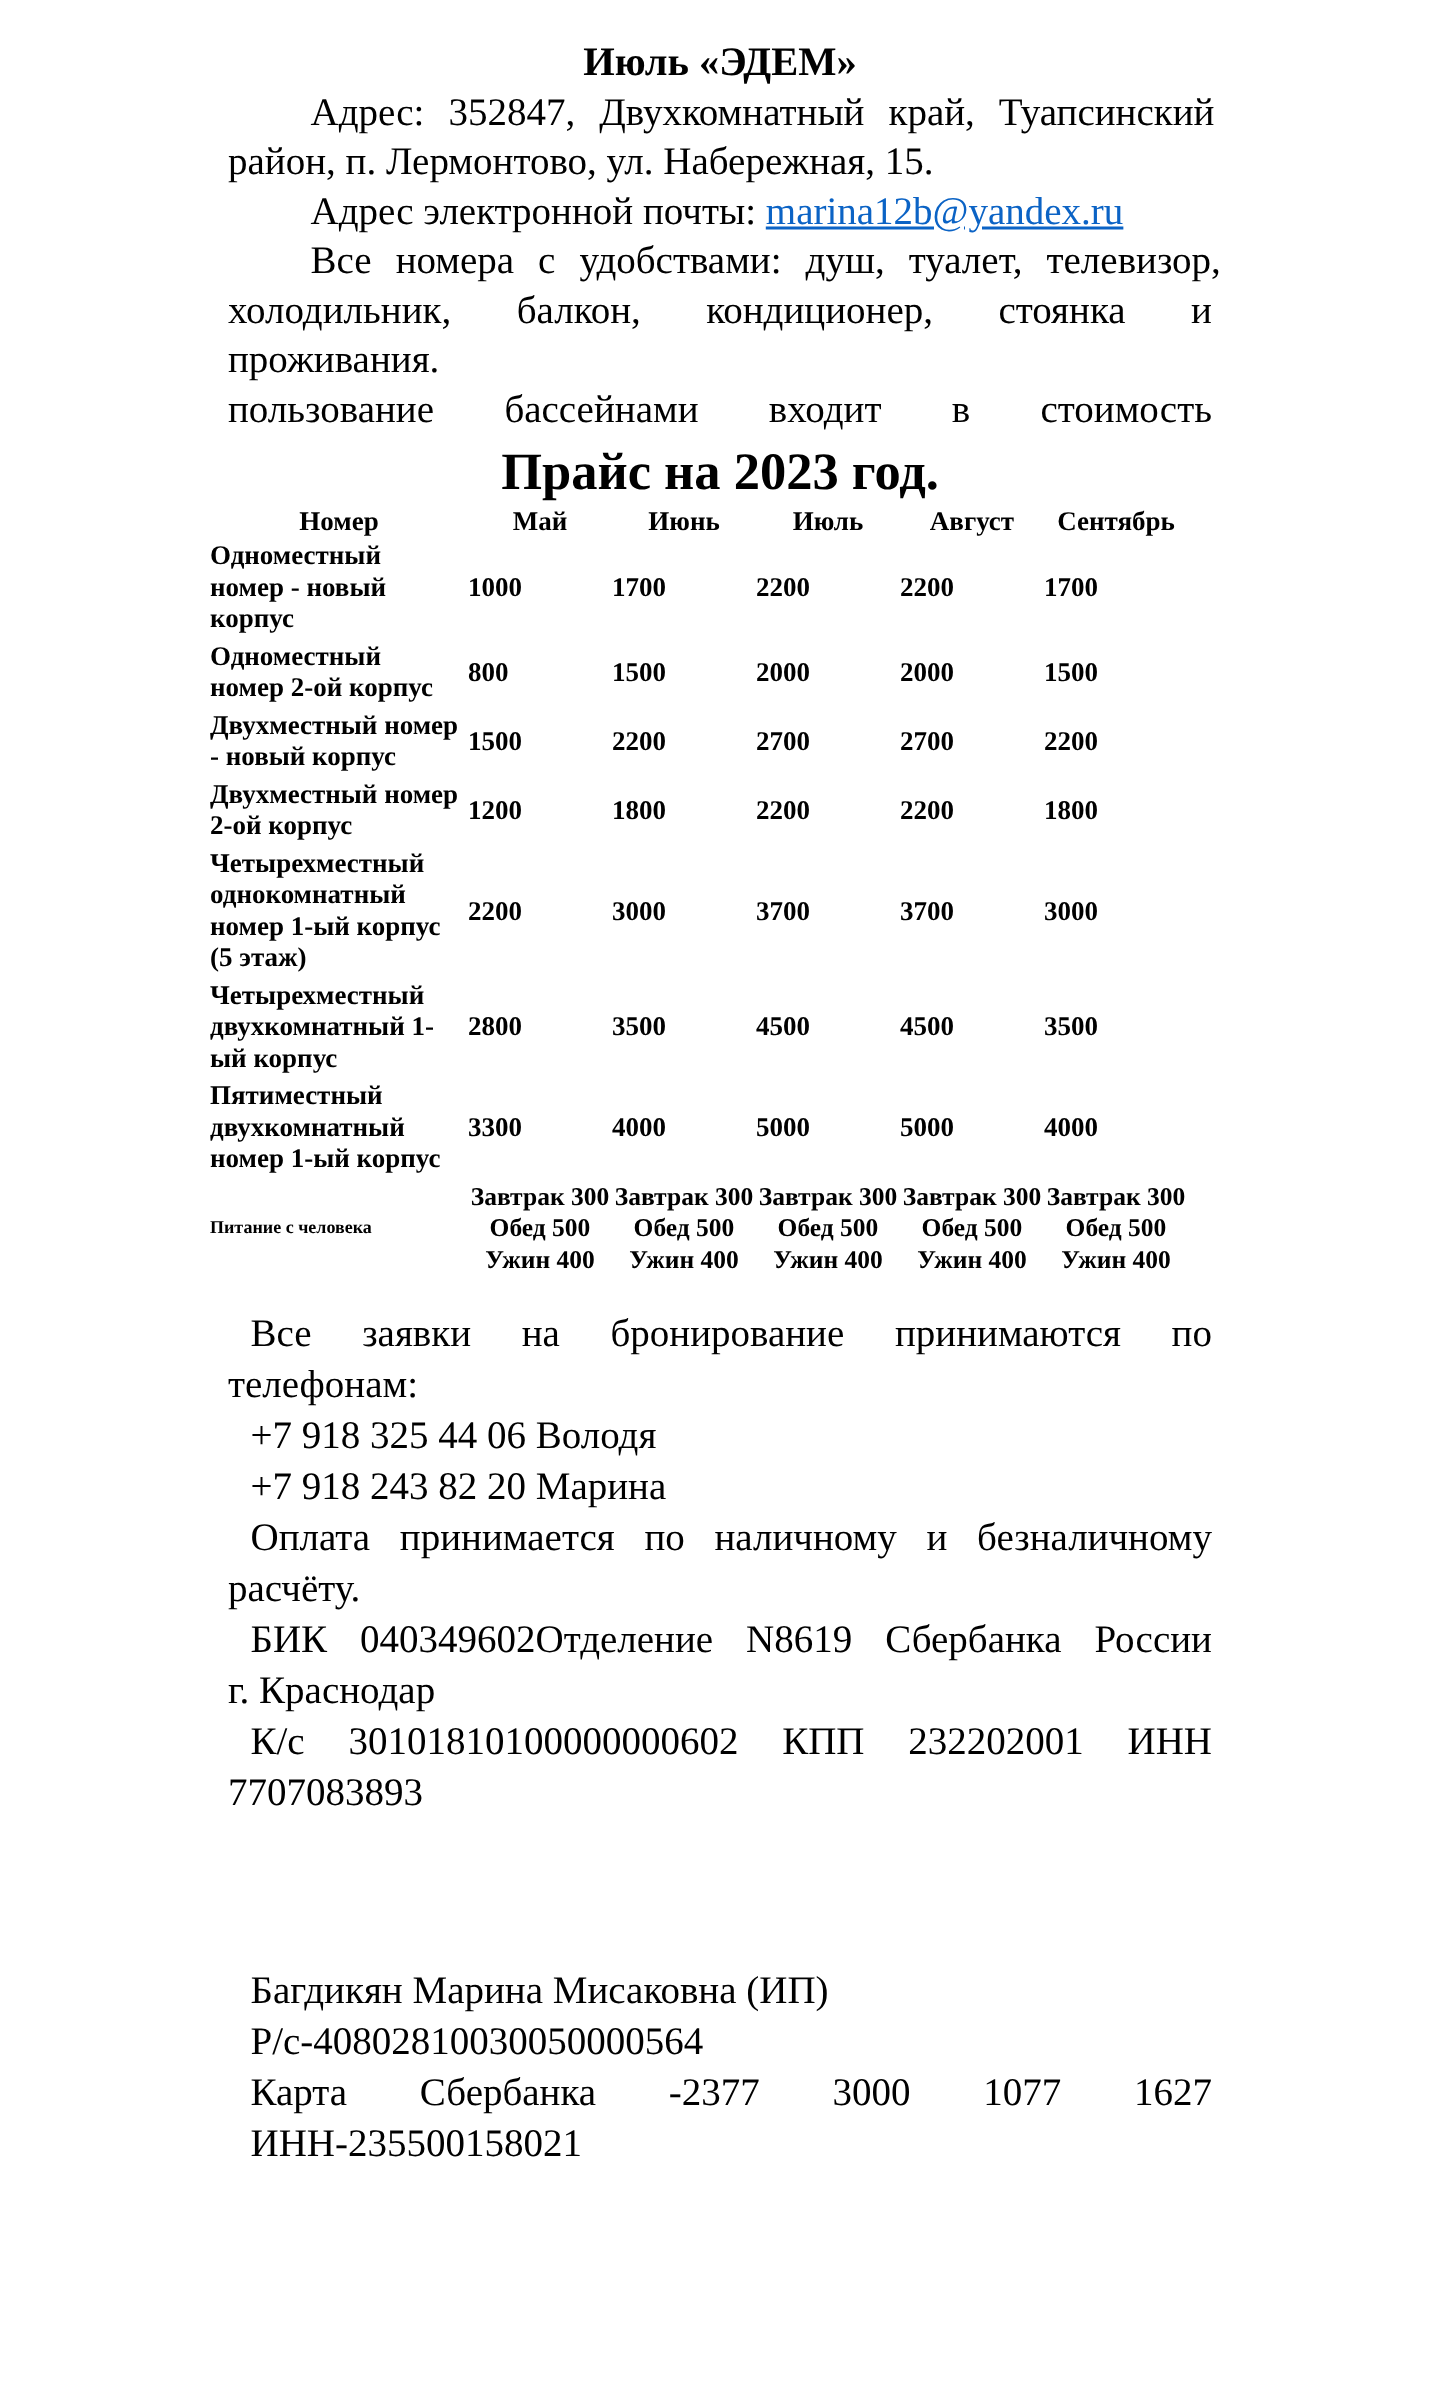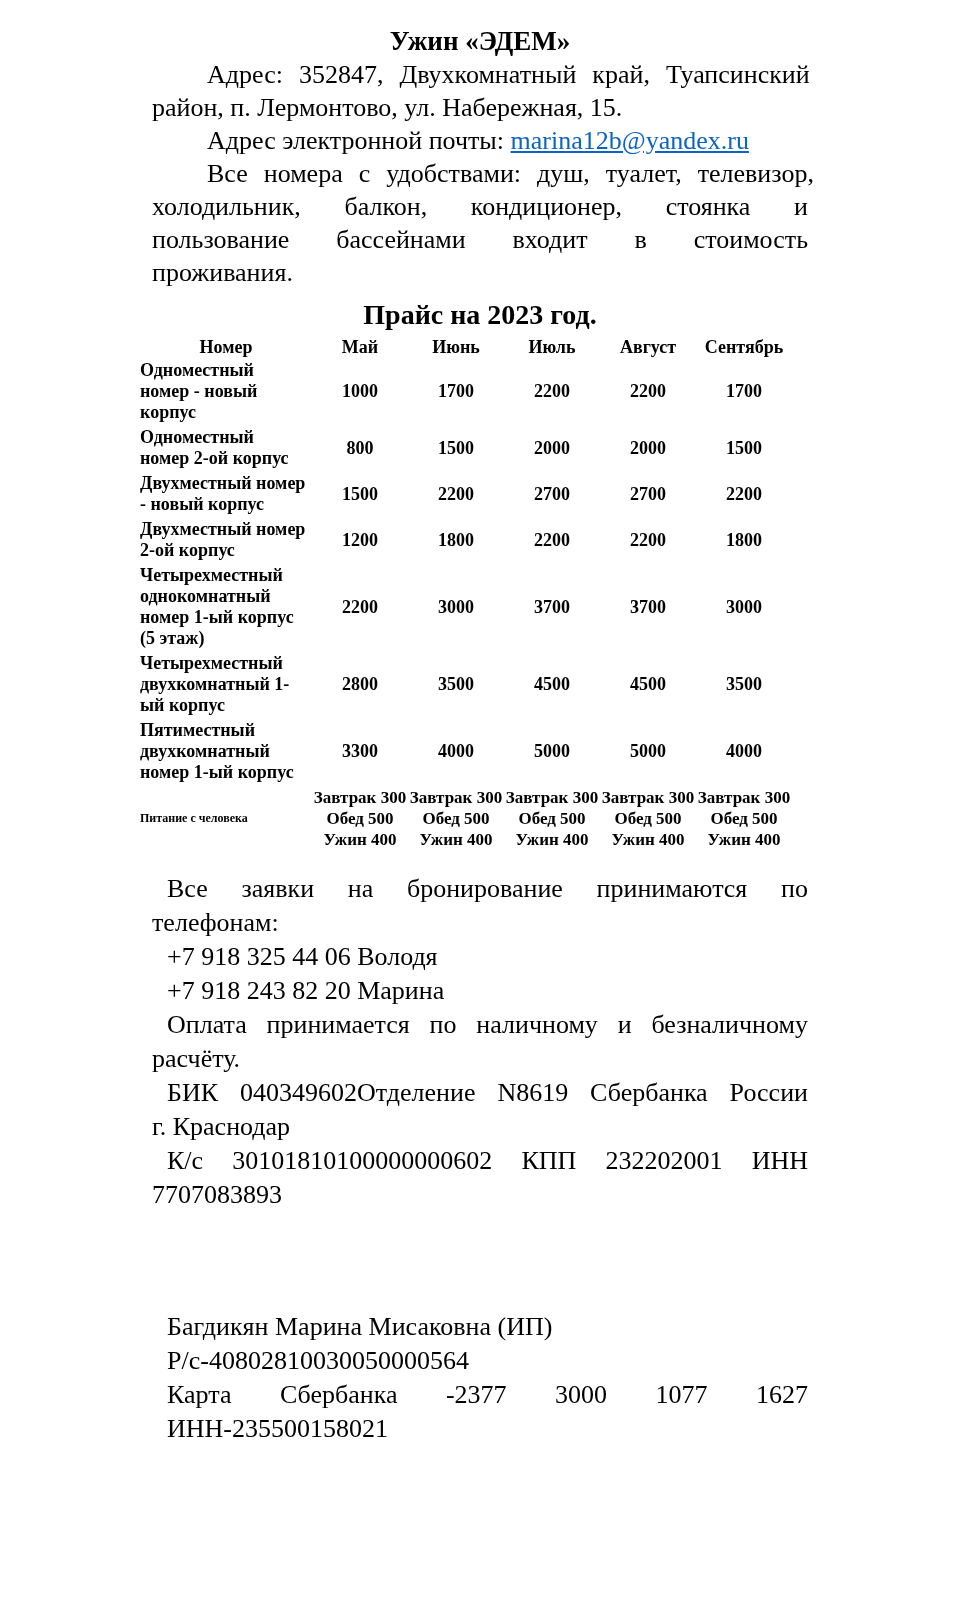--- a/index.html
+++ b/index.html
@@ -24,61 +24,61 @@
   }
   .line.justify { display: flex; justify-content: space-between; }
   .intro .line.indent { padding-left: 55px; gap: 16px; }
   .booking .line.indent, .footer .line.indent { padding-left: 15px; }
 
   .email-line { font-size: 26px; line-height: 33px; padding-left: 55px; }
   .email-link { color: var(--link-color); text-decoration: underline; cursor: pointer; }
 
   .price-title {
     text-align: center; font-weight: bold;
-    font-size: 28px; line-height: 36px;
+    font-size: 35px; line-height: 36px;
     margin: 8px 0 4px 0;
   }
 
   .table-wrap { margin-left: -12px; }
   table.price-table {
     border-collapse: collapse; table-layout: fixed;
     width: 652px;
     font-weight: bold; font-size: 18px; line-height: 21px;
   }
   table.price-table col.c-label { width: 172px; }
   table.price-table col.c-month { width: 96px; }
   table.price-table th { font-weight: bold; text-align: center; padding: 0; vertical-align: top; }
   table.price-table td { padding: 2px 0; vertical-align: middle; }
   td.row-label { text-align: left; white-space: pre-wrap; }
-  td.price-val { text-align: center; }
+  td.price-val { }
   td.meal-cell { text-align: center; white-space: nowrap; font-size: 17px; }
   td.meal-label { text-align: left; font-size: 12px; }
 
   .booking { margin-top: 20px; }
   .booking .line, .footer .line { line-height: 34px; }
   .footer { margin-top: 98px; }
 </style>
 </head>
 <body style="background: rgb(255, 255, 255);">
 
 <div class="page">
 
-  <div class="doc-title">Ужин «ЭДЕМ»</div>
+  <div class="doc-title">Июль «ЭДЕМ»</div>
 
   <div class="intro">
     <div>
         <div class="line justify indent"><span>Адрес:</span><span>352847,</span><span>Двухкомнатный</span><span>край,</span><span>Туапсинский</span></div>
         <div class="line">район, п. Лермонтово, ул. Набережная, 15.</div>
       </div>
     <div class="email-line"><span>Адрес электронной почты: </span><a class="email-link">marina12b@yandex.ru</a></div>
     <div>
         <div class="line justify indent"><span>Все</span><span>номера</span><span>с</span><span>удобствами:</span><span>душ,</span><span>туалет,</span><span>телевизор,</span></div>
         <div class="line justify"><span>холодильник,</span><span>балкон,</span><span>кондиционер,</span><span>стоянка</span><span>и</span></div>
+        <div class="line">проживания.</div>
         <div class="line justify"><span>пользование</span><span>бассейнами</span><span>входит</span><span>в</span><span>стоимость</span></div>
-        <div class="line">проживания.</div>
       </div>
   </div>
 
   <div class="price-title">Прайс на 2023 год.</div>
 
   <div class="table-wrap">
     <table class="price-table" id="price-table">
       <colgroup>
         <col class="c-label">
         <col class="c-month">

